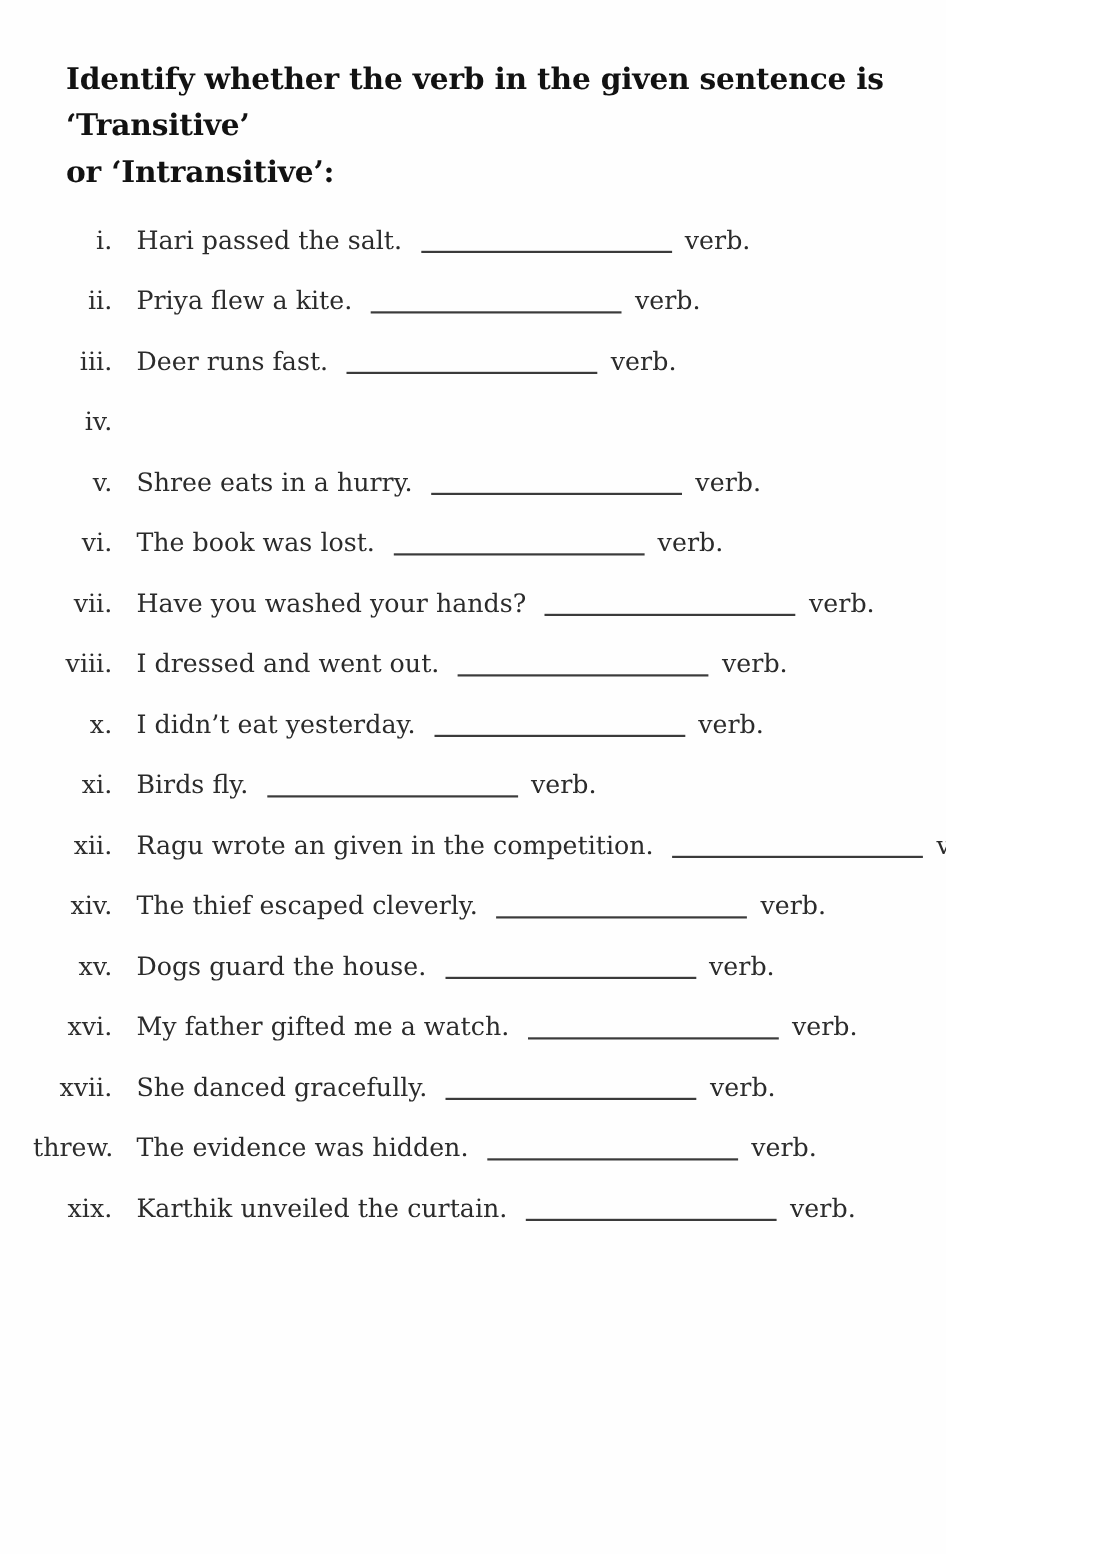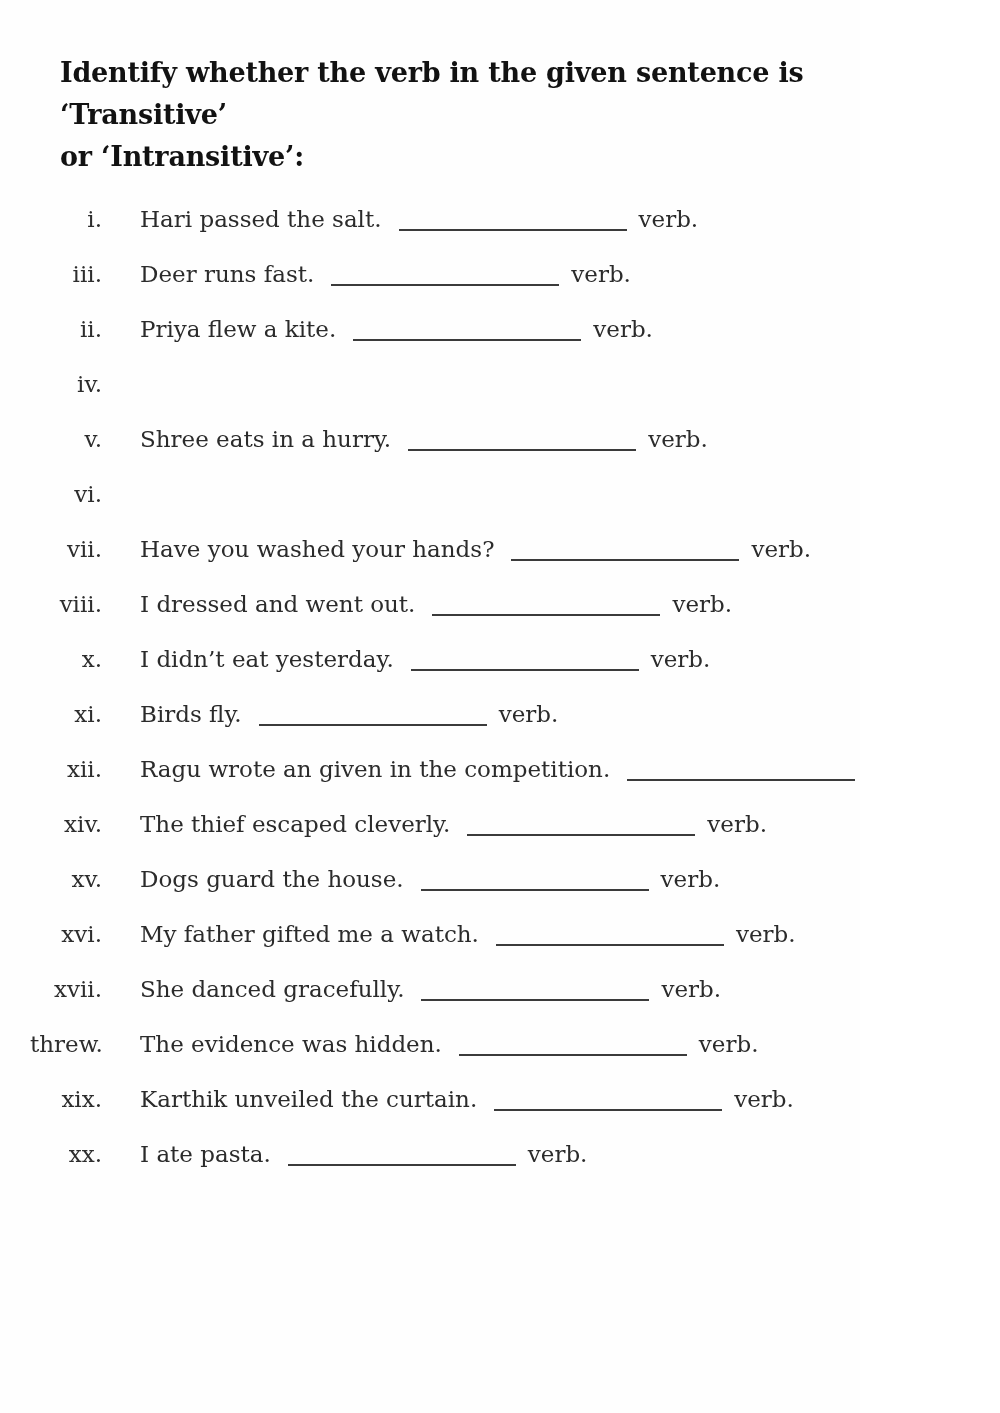--- a/index.html
+++ b/index.html
@@ -39,21 +39,21 @@
     line-height: 30px;
     margin-bottom: 25px;
   }
   .num {
     flex: none;
     width: 72px;
     text-align: right;
     color: #2d2d2d;
   }
   .body-text {
-    margin-left: 38px;
+    margin-left: 22px;
     white-space: nowrap;
   }
   .sentence {
     color: #2b2b2b;
   }
   .blank {
     display: inline-block;
     width: 228px;
     height: 2px;
     background: #3b3b3b;
@@ -71,40 +71,41 @@
 <div class="page">
   <h1 class="title"><span>Identify whether the verb in the given sentence is ‘Transitive’</span><br><span>or ‘Intransitive’:</span></h1>
 
   <ol class="items" id="items">
   <li class="row">
     <span class="num">i.</span>
     <span class="body-text"><span class="sentence">Hari passed the salt.</span><span class="blank"></span><span class="suffix">verb.</span></span>
   </li>
 
   <li class="row">
-    <span class="num">iii.</span>
-    <span class="body-text"><span class="sentence">Deer runs fast.</span><span class="blank"></span><span class="suffix">verb.</span></span>
+    <span class="num">ii.</span>
+    <span class="body-text"><span class="sentence">Priya flew a kite.</span><span class="blank"></span><span class="suffix">verb.</span></span>
   </li>
 
   <li class="row">
-    <span class="num">ii.</span>
-    <span class="body-text"><span class="sentence">Priya flew a kite.</span><span class="blank"></span><span class="suffix">verb.</span></span>
+    <span class="num">iii.</span>
+    <span class="body-text"><span class="sentence">Deer runs fast.</span><span class="blank"></span><span class="suffix">verb.</span></span>
   </li>
 
   <li class="row">
     <span class="num">iv.</span>
   </li>
 
   <li class="row">
     <span class="num">v.</span>
     <span class="body-text"><span class="sentence">Shree eats in a hurry.</span><span class="blank"></span><span class="suffix">verb.</span></span>
   </li>
 
   <li class="row">
     <span class="num">vi.</span>
+    <span class="body-text"><span class="sentence">The book was lost.</span><span class="blank"></span><span class="suffix">verb.</span></span>
   </li>
 
   <li class="row">
     <span class="num">vii.</span>
     <span class="body-text"><span class="sentence">Have you washed your hands?</span><span class="blank"></span><span class="suffix">verb.</span></span>
   </li>
 
   <li class="row">
     <span class="num">viii.</span>
     <span class="body-text"><span class="sentence">I dressed and went out.</span><span class="blank"></span><span class="suffix">verb.</span></span>
@@ -150,18 +151,14 @@
   <li class="row">
     <span class="num">threw.</span>
     <span class="body-text"><span class="sentence">The evidence was hidden.</span><span class="blank"></span><span class="suffix">verb.</span></span>
   </li>
 
   <li class="row">
     <span class="num">xix.</span>
     <span class="body-text"><span class="sentence">Karthik unveiled the curtain.</span><span class="blank"></span><span class="suffix">verb.</span></span>
   </li>
 
-  <li class="row">
-    <span class="num">xx.</span>
-    <span class="body-text"><span class="sentence">I ate pasta.</span><span class="blank"></span><span class="suffix">verb.</span></span>
-  </li>
 </ol>
 </div>
 
 </body></html>

